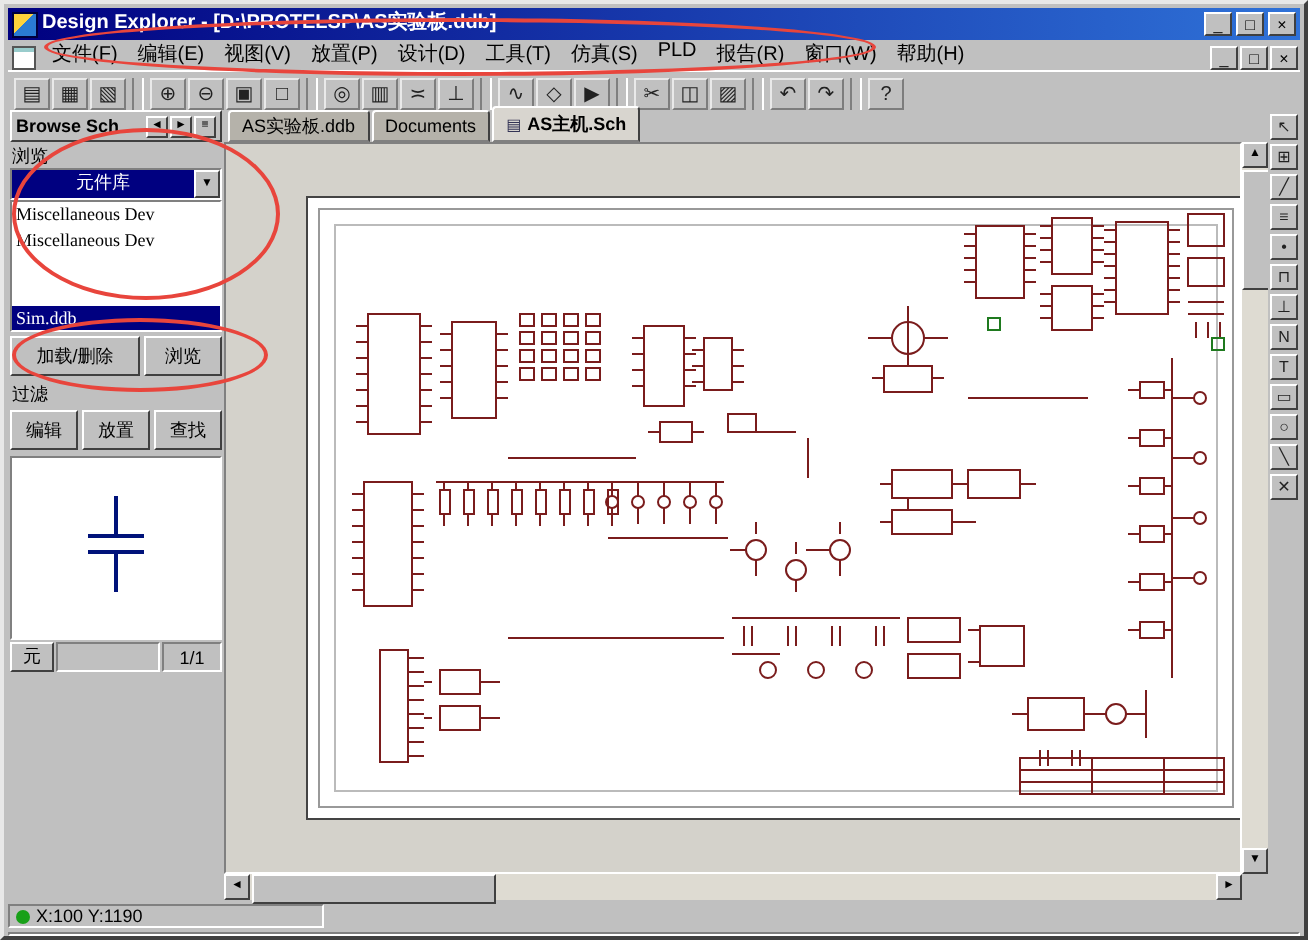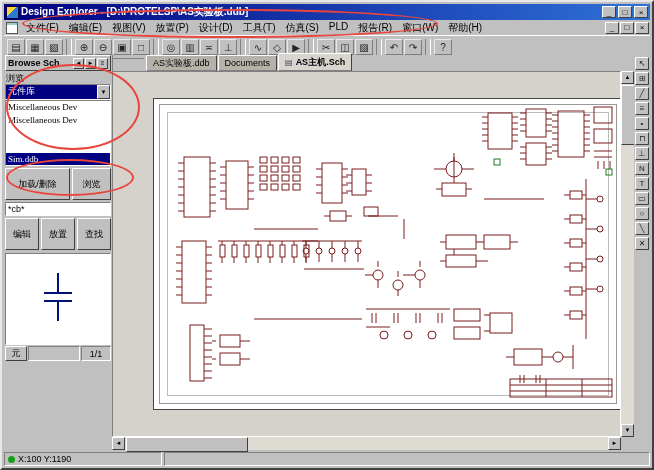--- a/index.html
+++ b/index.html
@@ -20,21 +20,21 @@
             background:linear-gradient(135deg,#ffd23c 0 45%,#2a7bd4 45% 100%);
             border:1px solid #00003c;}
   .title-text{flex:1;color:#fff;font-size:10px;font-weight:bold;white-space:nowrap;
               overflow:hidden;line-height:14px;}
   .wbtn{flex:none;width:14px;height:12px;padding:0;font-size:8px;line-height:9px;
         background:#c0c0c0;color:#000;
         border:1px solid;border-color:#fff #404040 #404040 #fff;}
 
   
   .menubar{position:absolute;left:2px;top:18px;right:2px;height:15px;
-           display:flex;align-items:center;font-size:10px;padding-left:2px;}
+           display:flex;align-items:flex-end;font-size:10px;padding-left:2px;}
   .doc-icon{width:10px;height:10px;flex:none;margin-right:3px;background:#fff;
             border:1px solid #555;box-shadow:inset 0 2px 0 #9cc;}
   .menu-item{padding:1px 5px;white-space:nowrap;}
   .mdi-btns{margin-left:auto;display:flex;gap:1px;padding-right:1px;}
 
   
   .toolbar{position:absolute;left:2px;top:33px;right:2px;height:20px;
            border-top:1px solid #fff;border-bottom:1px solid #808080;
            display:flex;align-items:center;gap:1px;padding:1px 3px;}
   .tbtn{flex:none;width:18px;height:16px;padding:0;font-size:10px;line-height:13px;
@@ -49,50 +49,50 @@
   .panel-header{flex:none;height:14px;display:flex;align-items:center;font-size:9px;
                 font-weight:bold;background:#c0c0c0;padding:0 2px;gap:1px;
                 border:1px solid;border-color:#fff #404040 #404040 #fff;}
   .panel-header .ph-label{flex:1;white-space:nowrap;overflow:hidden;}
   .phbtn{flex:none;width:11px;height:11px;padding:0;font-size:6px;line-height:9px;
          background:#c0c0c0;border:1px solid;border-color:#fff #404040 #404040 #fff;}
   .small-label{flex:none;font-size:9px;padding:2px 1px 1px 1px;height:10px;line-height:10px;}
   .combo{flex:none;height:14px;display:flex;background:#fff;
          border:1px solid;border-color:#808080 #fff #fff #808080;}
   .combo-value{flex:1;background:var(--hl);color:#fff;font-size:9px;line-height:13px;
-               padding:0 2px;white-space:nowrap;overflow:hidden;}
+               padding:0 2px;white-space:nowrap;overflow:hidden;text-align:center;}
   .combo-btn{flex:none;width:13px;padding:0;font-size:6px;line-height:11px;background:#c0c0c0;
              border:1px solid;border-color:#fff #404040 #404040 #fff;}
   .listbox{background:#fff;border:1px solid;border-color:#808080 #fff #fff #808080;
            font-size:9px;overflow:hidden;}
   #library-list{flex:none;height:64px;}
   #component-list{flex:1;}
   .list-item{height:13px;line-height:13px;padding:0 2px;white-space:nowrap;overflow:hidden;color:#000;font-family:Liberation Serif, serif;}
   .list-item.selected{background:var(--hl);color:#fff;margin-top:26px;}
   .btnrow{flex:none;display:flex;gap:2px;margin:2px 0;}
-  .pbtn{flex:1;height:32px;padding:0;font-size:9px;background:#c0c0c0;color:#000;
+  .pbtn{flex:1;height:20px;padding:0;font-size:9px;background:#c0c0c0;color:#000;
         border:1px solid;border-color:#fff #404040 #404040 #fff;white-space:nowrap;overflow:hidden;}
   .pbtn.wide{flex:1.7;}
   .filter-input{flex:none;height:12px;font-size:9px;padding:0 2px;background:#fff;color:#000;
                 border:1px solid;border-color:#808080 #fff #fff #808080;width:auto;}
   .preview{flex:none;height:90px;margin:1px 0;background:#fff;
            border:1px solid;border-color:#808080 #fff #fff #808080;
            display:flex;align-items:center;justify-content:center;}
   .panel-footer{flex:none;height:15px;display:flex;gap:1px;font-size:9px;margin-bottom:1px;}
   .foot-btn{flex:none;width:22px;padding:0;font-size:9px;background:#c0c0c0;
             border:1px solid;border-color:#fff #404040 #404040 #fff;}
   .foot-box{border:1px solid;border-color:#808080 #fff #fff #808080;background:#c0c0c0;
             display:flex;align-items:center;justify-content:center;}
   .foot-box.blank{flex:1;}
   .foot-box.page{flex:none;width:28px;}
 
   
   .docarea{position:absolute;left:110px;top:53px;right:18px;bottom:18px;}
   .tabbar{position:absolute;left:0;top:0;right:0;height:16px;display:flex;align-items:flex-end;
-          padding-left:2px;background:#c0c0c0;margin-left:32px;}
+          padding-left:2px;background:#c0c0c0;}
   .doctab{font-size:9px;height:14px;line-height:13px;padding:0 6px;margin-right:1px;
           background:#b5b2aa;color:#000;display:flex;align-items:center;gap:3px;
           border:1px solid;border-color:#fff #404040 #808080 #fff;border-radius:2px 2px 0 0;}
   .doctab.active{background:#d8d5cf;font-weight:bold;height:16px;}
   .tabicon{font-size:8px;color:#335;}
   .canvas{position:absolute;left:0;top:16px;right:13px;bottom:13px;background:#d4d2cb;
           border:1px solid;border-color:#808080 #fff #fff #808080;overflow:hidden;}
   .sheet{position:absolute;left:40px;top:26px;width:468px;height:310px;background:#fff;
          border:1px solid #444;}
   .ink{stroke:var(--ink);}
@@ -112,21 +112,21 @@
   .scorner{position:absolute;right:0;bottom:0;width:13px;height:13px;background:#c0c0c0;}
 
   
   .rightstrip{position:absolute;right:2px;top:53px;width:16px;bottom:18px;background:#c0c0c0;
               display:flex;flex-direction:column;align-items:center;gap:2px;padding-top:2px;}
   .sbtn{flex:none;width:14px;height:13px;padding:0;font-size:8px;line-height:11px;color:#222;
         background:#c0c0c0;border:1px solid;border-color:#fff #404040 #404040 #fff;}
 
   
   .statusbar{position:absolute;left:2px;right:2px;bottom:2px;height:14px;
-             display:flex;gap:2px;font-size:9px;}
+             display:flex;gap:2px;font-size:9px;flex-direction:column;}
   .scell{border:1px solid;border-color:#808080 #fff #fff #808080;
          display:flex;align-items:center;gap:3px;padding:0 3px;white-space:nowrap;}
   .scell.coords{flex:none;width:150px;}
   .scell.fill{flex:1;}
   .sicon{width:7px;height:7px;border-radius:50%;background:#18a018;flex:none;}
 
   
   .annotation{position:absolute;border:2px solid var(--ann);border-radius:50%;
               z-index:40;pointer-events:none;}
   .oval-menu{left:20px;top:7px;width:412px;height:25px;}
@@ -216,21 +216,21 @@
         <div class="list-item">Miscellaneous Dev</div>
         <div class="list-item">Miscellaneous Dev</div>
         <div class="list-item selected">Sim.ddb</div>
       </div>
 
     <div class="btnrow">
       <button class="pbtn wide">加载/删除</button>
       <button class="pbtn">浏览</button>
     </div>
 
-    <input class="filter-input" value="*cb*" style="">
+    <div class="small-label">过滤</div>
 
 
     <div class="btnrow">
       <button class="pbtn">编辑</button>
       <button class="pbtn">放置</button>
       <button class="pbtn">查找</button>
     </div>
 
     <div class="preview">
       <svg width="56" height="64" viewBox="0 0 56 64">

